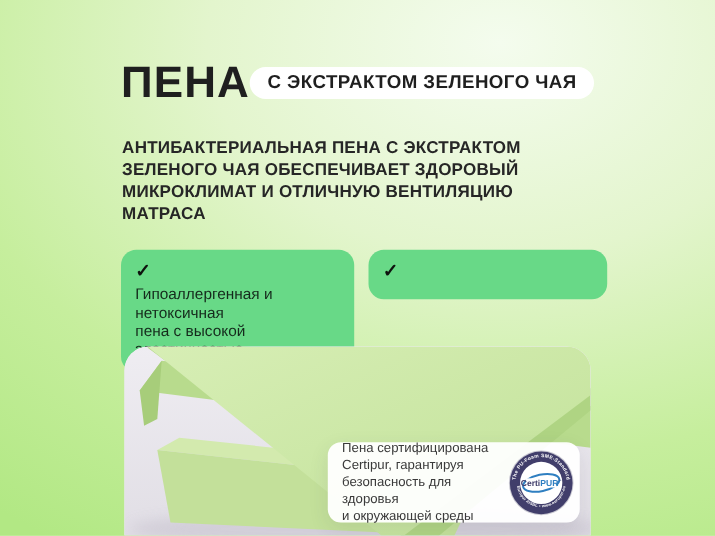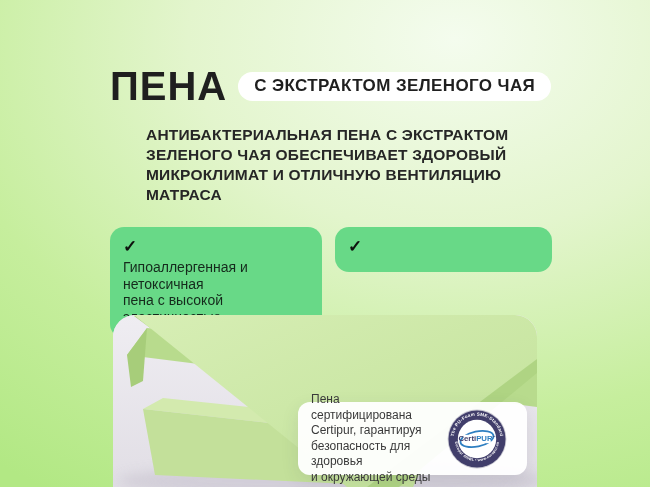--- a/index.html
+++ b/index.html
@@ -9,37 +9,37 @@
     overflow:hidden;
   }
   .canvas {
     position:relative; width:650px; height:487px; overflow:hidden;
     background-color:#b2e884;
     background-image:radial-gradient(ellipse 740px 540px at 70% 8%,
       #f4fcee 0%, #e3f5cd 36%, #c6ee9d 70%, #b2e884 100%);
   }
 
   
-  .title-row { position:absolute; left:110px; top:66px; display:flex; align-items:center; gap:11px; }
+  .title-row { position:absolute; left:110px; top:55px; display:flex; align-items:center; gap:0; }
   .title {
     font-size:40px; font-weight:800; letter-spacing:1px; line-height:1;
     color:#1f1f1f;
   }
   .badge {
     background:#ffffff; border-radius:16px; height:29px;
     display:flex; align-items:center; padding:0 16px;
     font-size:17px; font-weight:700; letter-spacing:.4px; color:#1f1f1f;
     white-space:nowrap;
   }
 
   
   .subtitle {
     position:absolute; left:111px; top:125px;
     font-size:15.5px; font-weight:700; line-height:20px;
-    color:#262626; white-space:pre-line; letter-spacing:.2px;margin-left:35px;
+    color:#262626; white-space:pre-line; letter-spacing:.2px;
   }
 
   
   .features { position:absolute; left:110px; top:227px; display:flex; gap:13px; align-items:flex-start; }
   .feature-card {
     background:#68d987; border-radius:14px; padding:10px 13px 13px 13px;
   }
   .feature-card.first  { width:212px; }
   .feature-card.second { width:217px; }
   .check {
@@ -56,21 +56,21 @@
     position:absolute; left:113px; top:315px; width:424px; height:172px;
     border-radius:22px 22px 0 0; overflow:hidden; background:#eae8ee;
   }
   .photo svg.foam { display:block; width:424px; height:172px; }
 
   
   .cert-card {
     position:absolute; left:185px; top:87px; width:229px; height:73px;
     background:rgba(255,255,255,.95); border-radius:12px;
     display:flex; align-items:center; gap:4px;
-    padding:0 20px 0 13px;
+    padding:0 5px 0 13px;
     box-shadow:0 6px 18px rgba(60,60,80,.10);
   }
   .cert-text {
     flex:1; font-size:12px; font-weight:500; line-height:15.5px;
     color:#3a3a3a; white-space:pre-line;
   }
   .seal { width:60px; height:60px; flex:0 0 auto; }
 </style>
 </head>
 <body>

